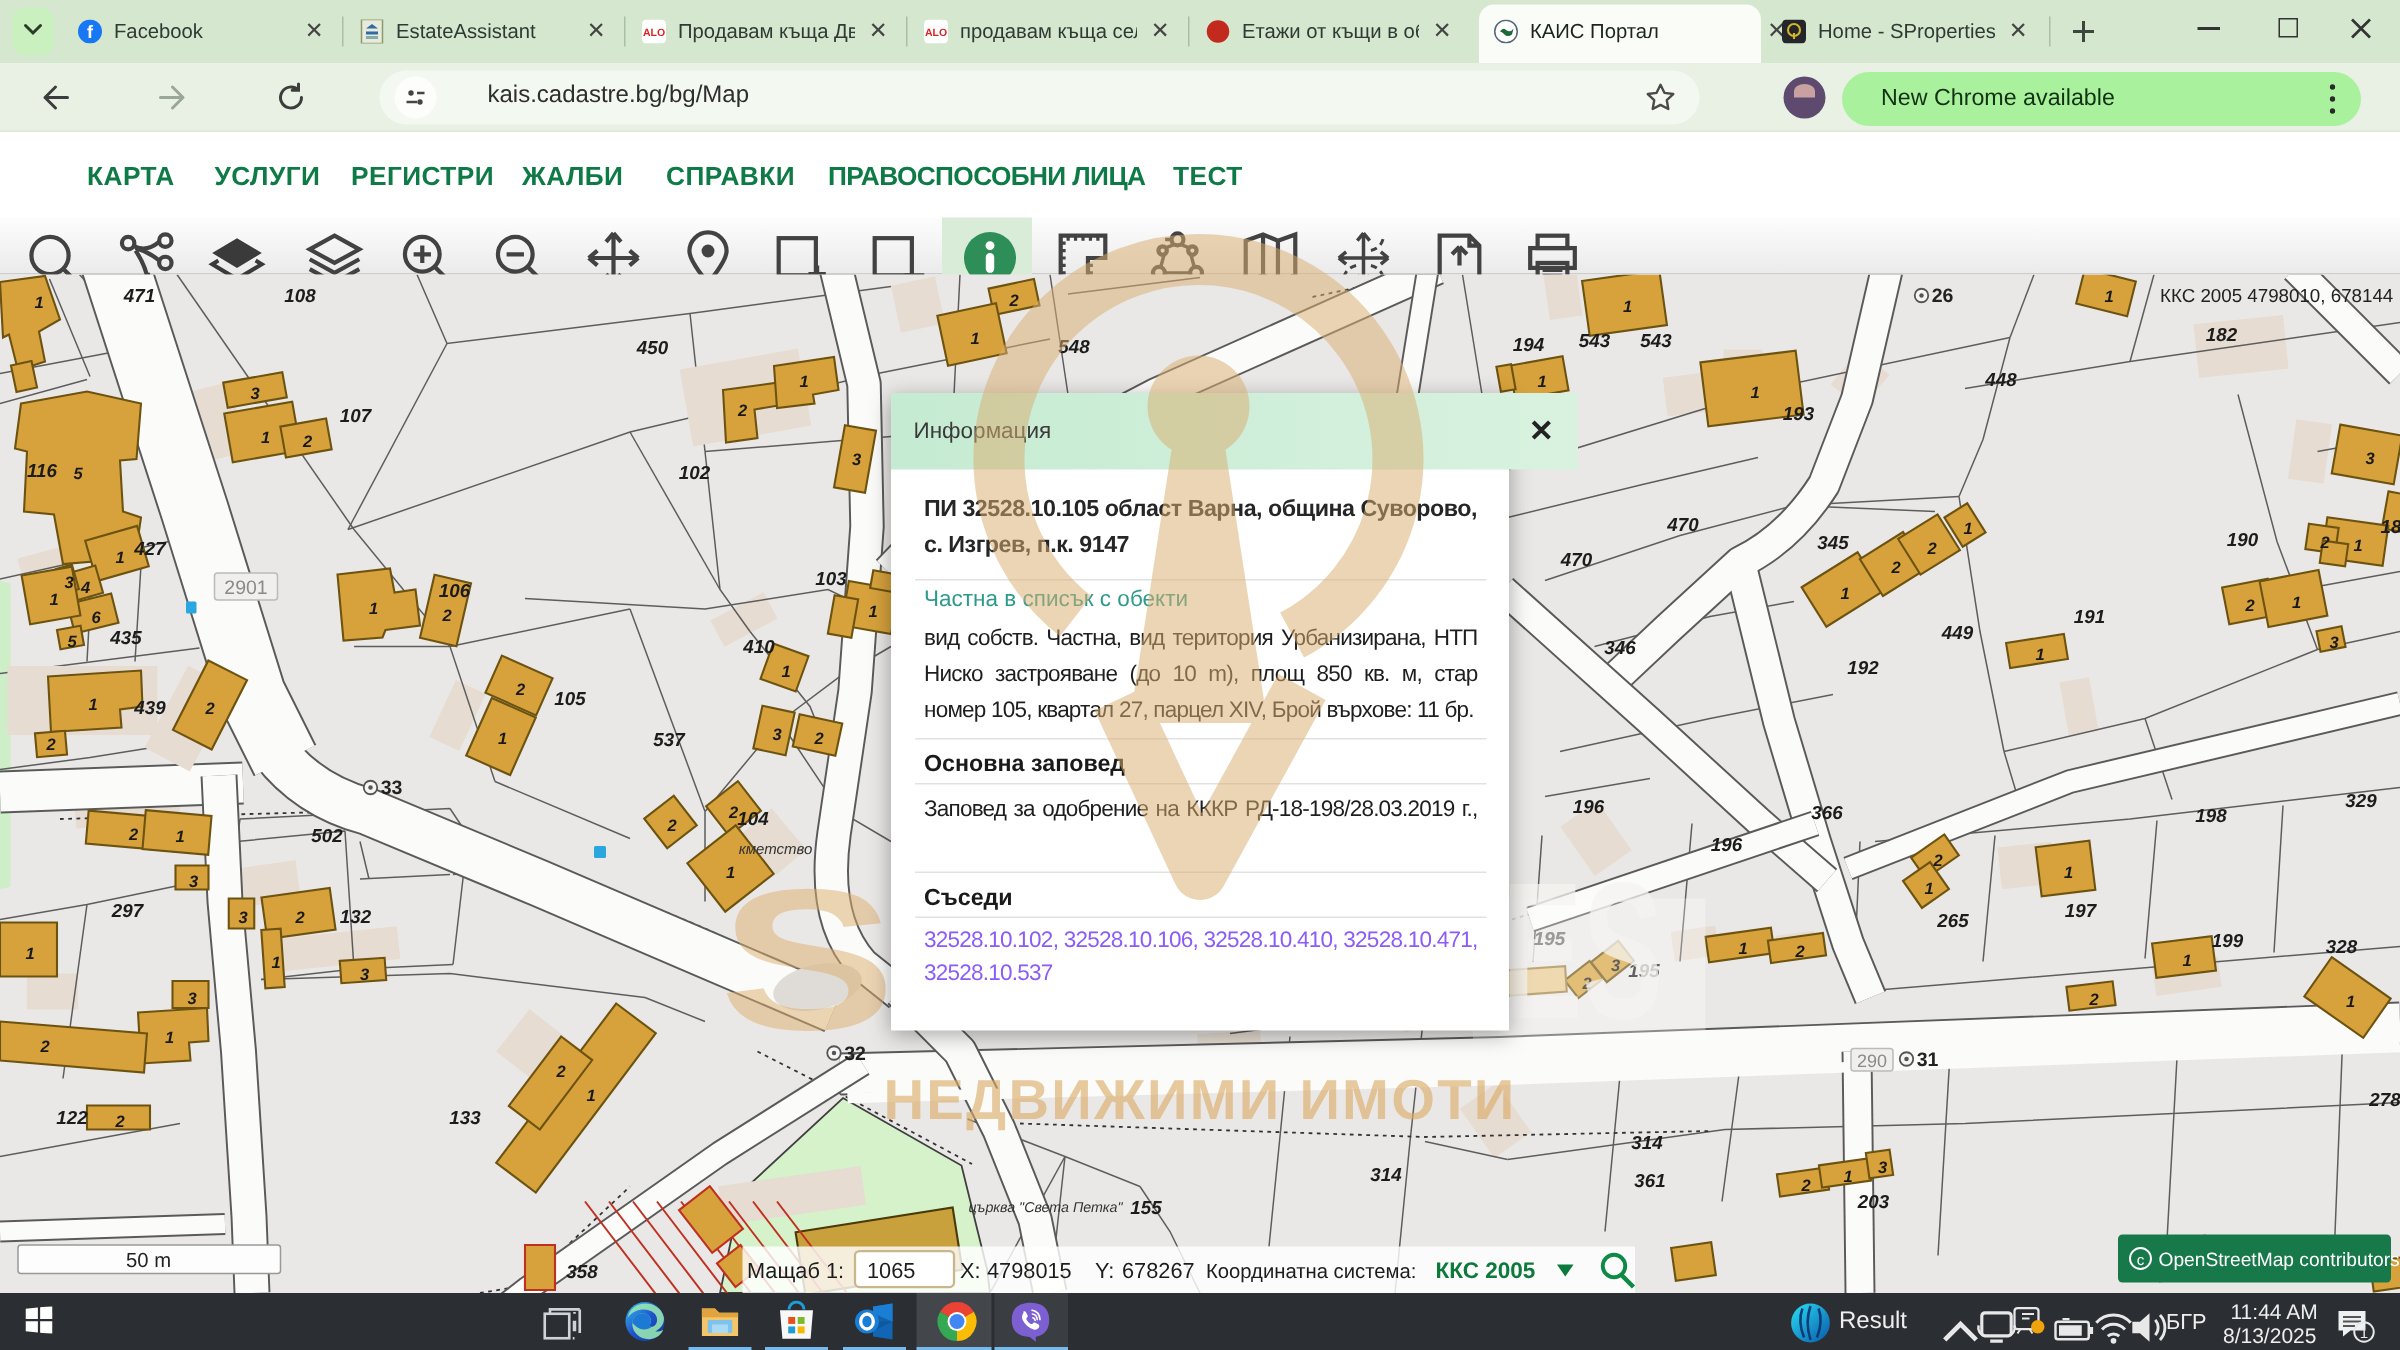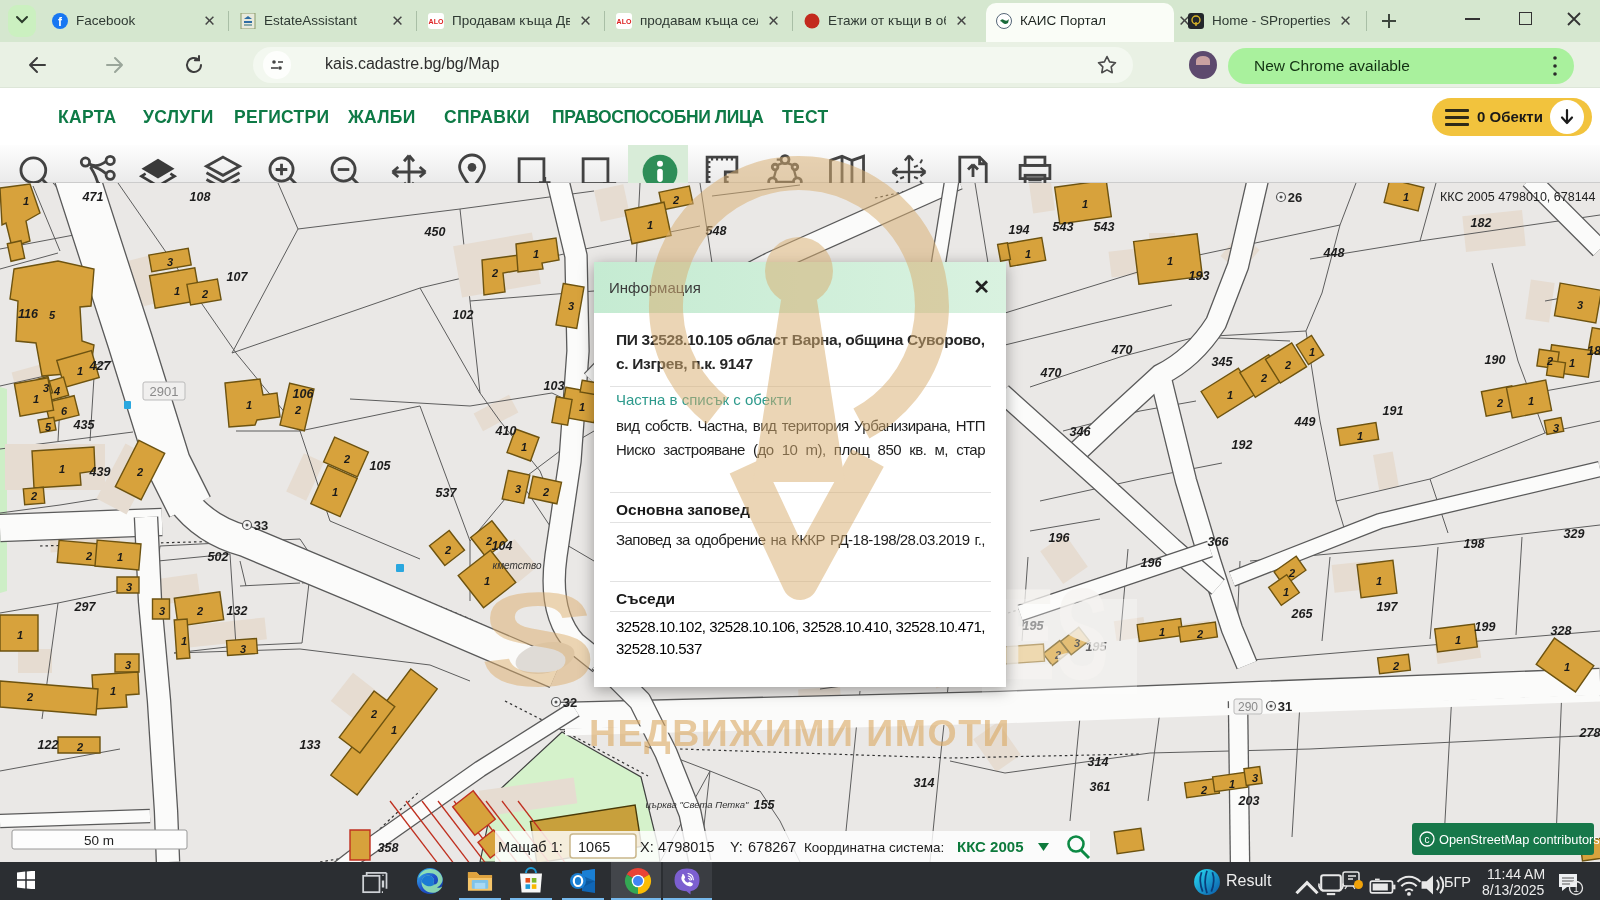--- a/index.html
+++ b/index.html
@@ -28,31 +28,31 @@
   #objpill .lbl { position:absolute; left:45px; top:10px; font-size:15px; font-weight:bold; color:#191919; }
   #objpill .circ { position:absolute; left:118px; top:2px; width:34px; height:34px; background:#fff; border-radius:50%; }
   
   #toolbar { position:absolute; left:0; top:145px; width:1600px; height:38px; background:linear-gradient(#fdfdfd,#ebebeb); border-bottom:1px solid #cccccc; }
   .tbtn { position:absolute; top:0; width:40px; height:38px; }
   #infobtn { position:absolute; left:628px; top:0; width:60px; height:38px; background:#d8ecd8; }
   
   #map { position:absolute; left:0; top:183px; width:1600px; height:679px; background:#eae8e6; overflow:hidden; }
   
   #modal { position:absolute; left:594px; top:262px; width:412px; height:425px; background:#fff; box-shadow:0 3px 14px rgba(0,0,0,.35); z-index:10; }
-  #mhead { position:absolute; left:0; top:0; width:412px; height:51px; background:linear-gradient(90deg,#c5ebd2,#d9f2e0);text-align:right; }
+  #mhead { position:absolute; left:0; top:0; width:458px; height:51px; background:linear-gradient(90deg,#c5ebd2,#d9f2e0);text-align:right; }
   #mhead .t { position:absolute; left:15px; top:17px; font-size:15px; color:#3a3a3a; }
   #mhead .x { position:absolute; right:16px; top:13px; font-size:20px; color:#222; font-weight:bold; }
   .mel { position:absolute; left:22px; width:369px; }
   .msep { position:absolute; left:16px; width:381px; border-top:1px solid #e2e2e2; }
   .mtitle { font-size:15.5px; letter-spacing:-0.33px; font-weight:bold; line-height:24px; color:#262626; white-space:nowrap; }
   .mlink { color:#2d9a8c; font-size:15px; }
   .mpar { line-height:24px; font-size:15px; letter-spacing:-0.52px; color:#1e1e1e; }
   .jl { text-align:justify; text-align-last:justify; }
   .msect { font-weight:bold; font-size:15.5px; color:#1a1a1a; }
-  .mnb { line-height:22px; font-size:15px; letter-spacing:-0.5px; color:#000000; }
+  .mnb { line-height:22px; font-size:15px; letter-spacing:-0.5px; color:#8b5cf6; }
   
   #logo { position:absolute; left:0; top:0; z-index:20; pointer-events:none; }
   
   #taskbar { position:absolute; left:0; top:862px; width:1600px; height:38px; background:#2b2e32; z-index:30; }
   #search { position:absolute; left:51px; top:1px; width:301px; height:36px; background:#f3f2f1; }
   #search .txt { position:absolute; left:42px; top:9px; font-size:14.5px; color:#4a4a4a; }
   .tkic { position:absolute; top:5px; width:28px; height:28px; }
   .tkhl { position:absolute; top:0; height:38px; background:#3d4045; }
   .tkul { position:absolute; top:36px; height:2px; background:#76b9ed; }
   .trtxt { position:absolute; color:#eee; font-size:14px; }
@@ -192,33 +192,20 @@
         <circle cx="22" cy="22" r="2.6"></circle>
       </g>
   </svg>
   <div class="menu" style="left:58px">КАРТА</div>
   <div class="menu" style="left:143px">УСЛУГИ</div>
   <div class="menu" style="left:234px">РЕГИСТРИ</div>
   <div class="menu" style="left:348px">ЖАЛБИ</div>
   <div class="menu" style="left:444px">СПРАВКИ</div>
   <div class="menu" style="left:552px;letter-spacing:-0.4px">ПРАВОСПОСОБНИ ЛИЦА</div>
   <div class="menu" style="left:782px">ТЕСТ</div>
-  <div id="objpill">
-    <div class="burger">
-        <div style="top:11px"></div>
-        <div style="top:18px"></div>
-        <div style="top:25px"></div>
-      </div>
-    <div class="lbl">0 Обекти</div>
-    <div class="circ">
-        <svg style="position:absolute;left:8px;top:8px" width="18" height="18" viewBox="0 0 18 18">
-          <path d="M9 2 v12 M4 9.5 l5 5.5 5-5.5" stroke="#1c1c1c" stroke-width="2.2" fill="none" stroke-linecap="round" stroke-linejoin="round"></path>
-        </svg>
-      </div>
-  </div>
 </div>
 
 <div id="toolbar">
   <div id="infobtn"></div>
   <svg class="tbtn" style="left:15px;top:8px" width="23" height="23" viewBox="-0.5 -0.5 23 23">
       <circle cx="10" cy="10" r="7.5" stroke="#424242" stroke-width="1.7" fill="none"></circle>
       <path d="M15.5 15.5 L22 22" stroke="#424242" stroke-width="1.7" fill="none" stroke-linecap="round"></path>
     </svg>
 <svg class="tbtn" style="left:77px;top:8px" width="23" height="23" viewBox="-0.5 -0.5 23 23">
       <circle cx="4" cy="5" r="2.5" stroke="#424242" stroke-width="1.7" fill="none"></circle>
@@ -731,20 +718,21 @@
   <div id="mhead">
       <div class="t">Информация</div>
       <div class="x">✕</div>
     </div>
   <div class="mel mtitle" style="top:66px">ПИ 32528.10.105 област Варна, община Суворово,<br>с. Изгрев, п.к. 9147</div>
   <div class="msep" style="top:124px"></div>
   <div class="mel mlink" style="top:129px">Частна в списък с обекти</div>
   <div class="mel mpar" style="top:152px">
       <div class="jl">вид собств. Частна, вид територия Урбанизирана, НТП</div>
       <div class="jl">Ниско застрояване (до 10 m), площ 850 кв. м, стар</div>
+      <div>номер 105, квартал 27, парцел XIV, Брой върхове: 11 бр.</div>
     </div>
   <div class="msep" style="top:230px"></div>
   <div class="mel msect" style="top:239px">Основна заповед</div>
   <div class="msep" style="top:260px"></div>
   <div class="mel mpar" style="top:266px">
       <div class="jl">Заповед за одобрение на КККР РД-18-198/28.03.2019 г.,</div>
     </div>
   <div class="msep" style="top:319px"></div>
   <div class="mel msect" style="top:328px">Съседи</div>
   <div class="msep" style="top:349px"></div>

